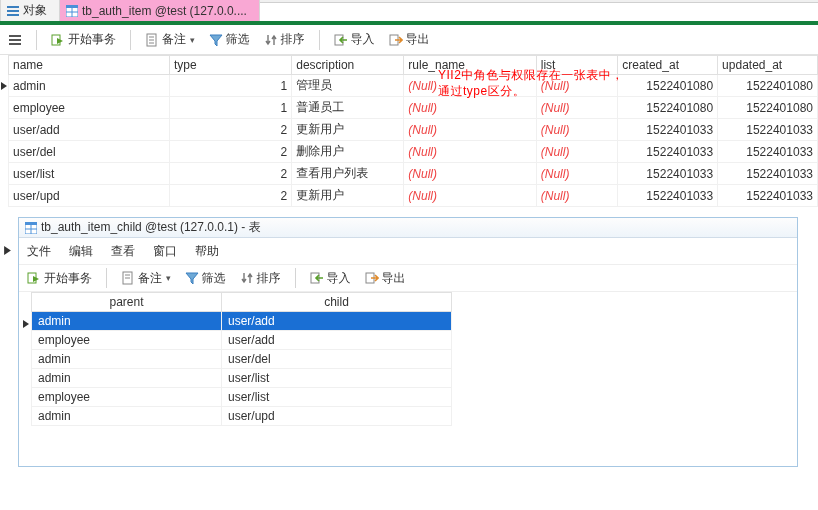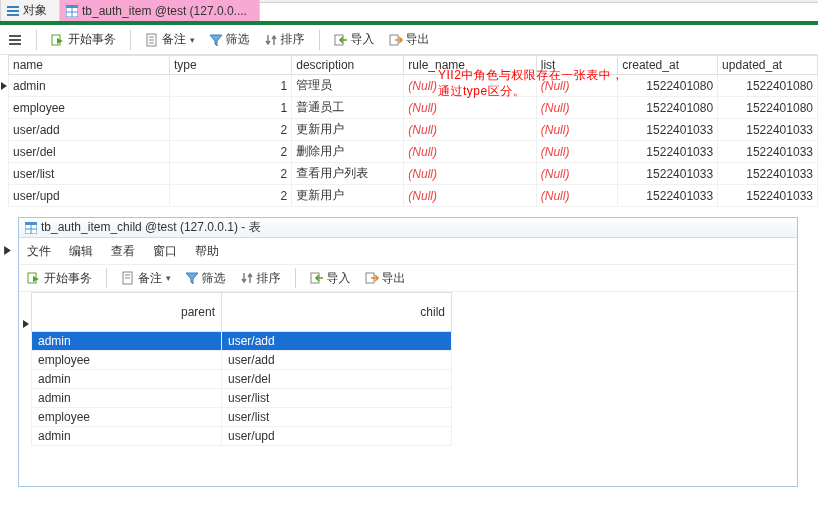--- a/index.html
+++ b/index.html
@@ -31,21 +31,21 @@
 
   .annot { position:absolute; color:#ff0000; font-size:12px; line-height:16px; top:12px; left:438px; width:190px; letter-spacing:0.5px; z-index:5; pointer-events:none;}
 
   .child-window { position:relative; margin:10px 0 0 18px; width:780px; border:1px solid #a6c7e3; background:#fff; }
   .child-titlebar { height:20px; background:linear-gradient(#fdfdfd,#eef4fa); border-bottom:1px solid #d0dce8; display:flex; align-items:center; padding:0 6px; gap:4px;}
   .child-toolbar1 { display:flex; gap:18px; height:26px; padding:4px 8px; }
   .child-toolbar2 { display:flex; align-items:center; gap:14px; height:28px; padding:0 8px; border-top:1px solid #eee; border-bottom:1px solid #eee;}
 
   .child-grid-host { position:relative; padding-bottom:40px; }
   table.cgrid { width: 420px; margin-left:12px; border-collapse:collapse; table-layout:fixed; }
-  table.cgrid th { text-align:right; font-weight:normal; background:#fff; border:1px solid #e0e0e0; padding:12px 6px; height:18px;}
+  table.cgrid th { text-align:center; font-weight:normal; background:#fff; border:1px solid #e0e0e0; padding:2px 6px; height:18px;}
   table.cgrid td { border:1px solid #f0f0f0; padding:2px 6px; height:18px; }
   tr.selected td { background:#1a6fd4; color:#fff; }
   .crow-indicator { position:absolute; left:4px; width:8px; height:20px; display:flex; align-items:center; }
 
   .outer-arrow { position:absolute; left:4px; top:246px; }
 </style>
 </head>
 <body>
 
 <div class="top-bar"></div>

